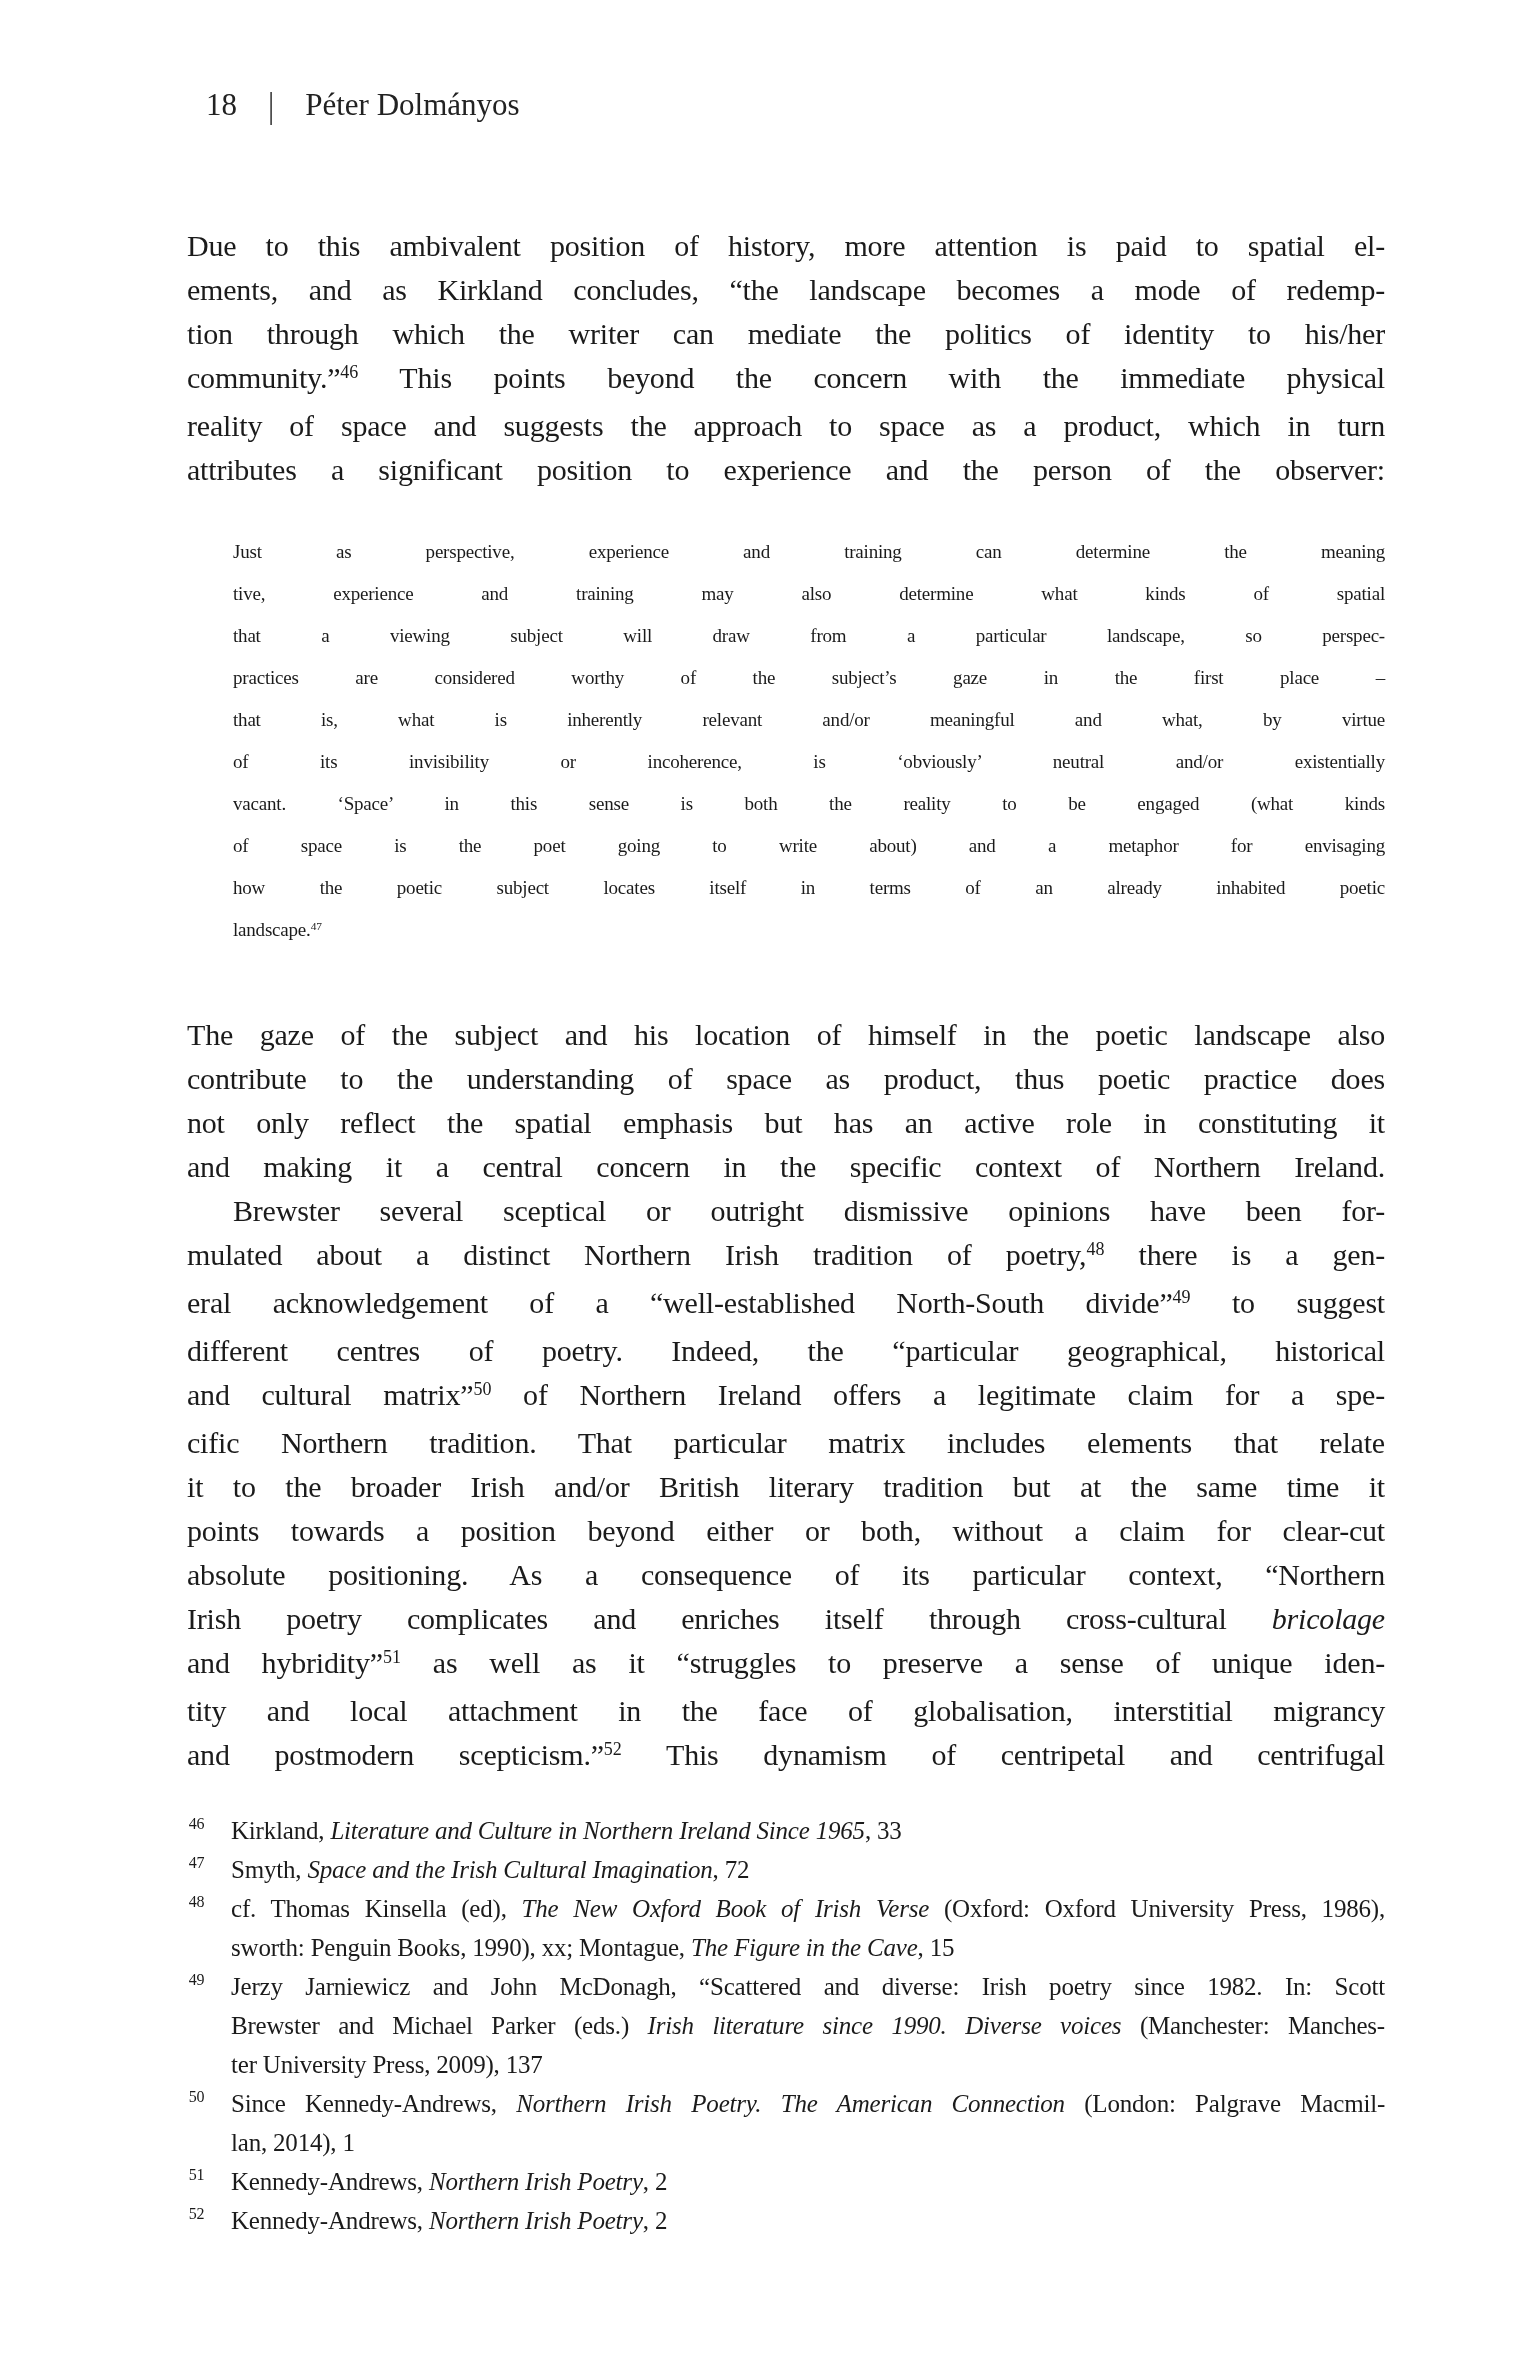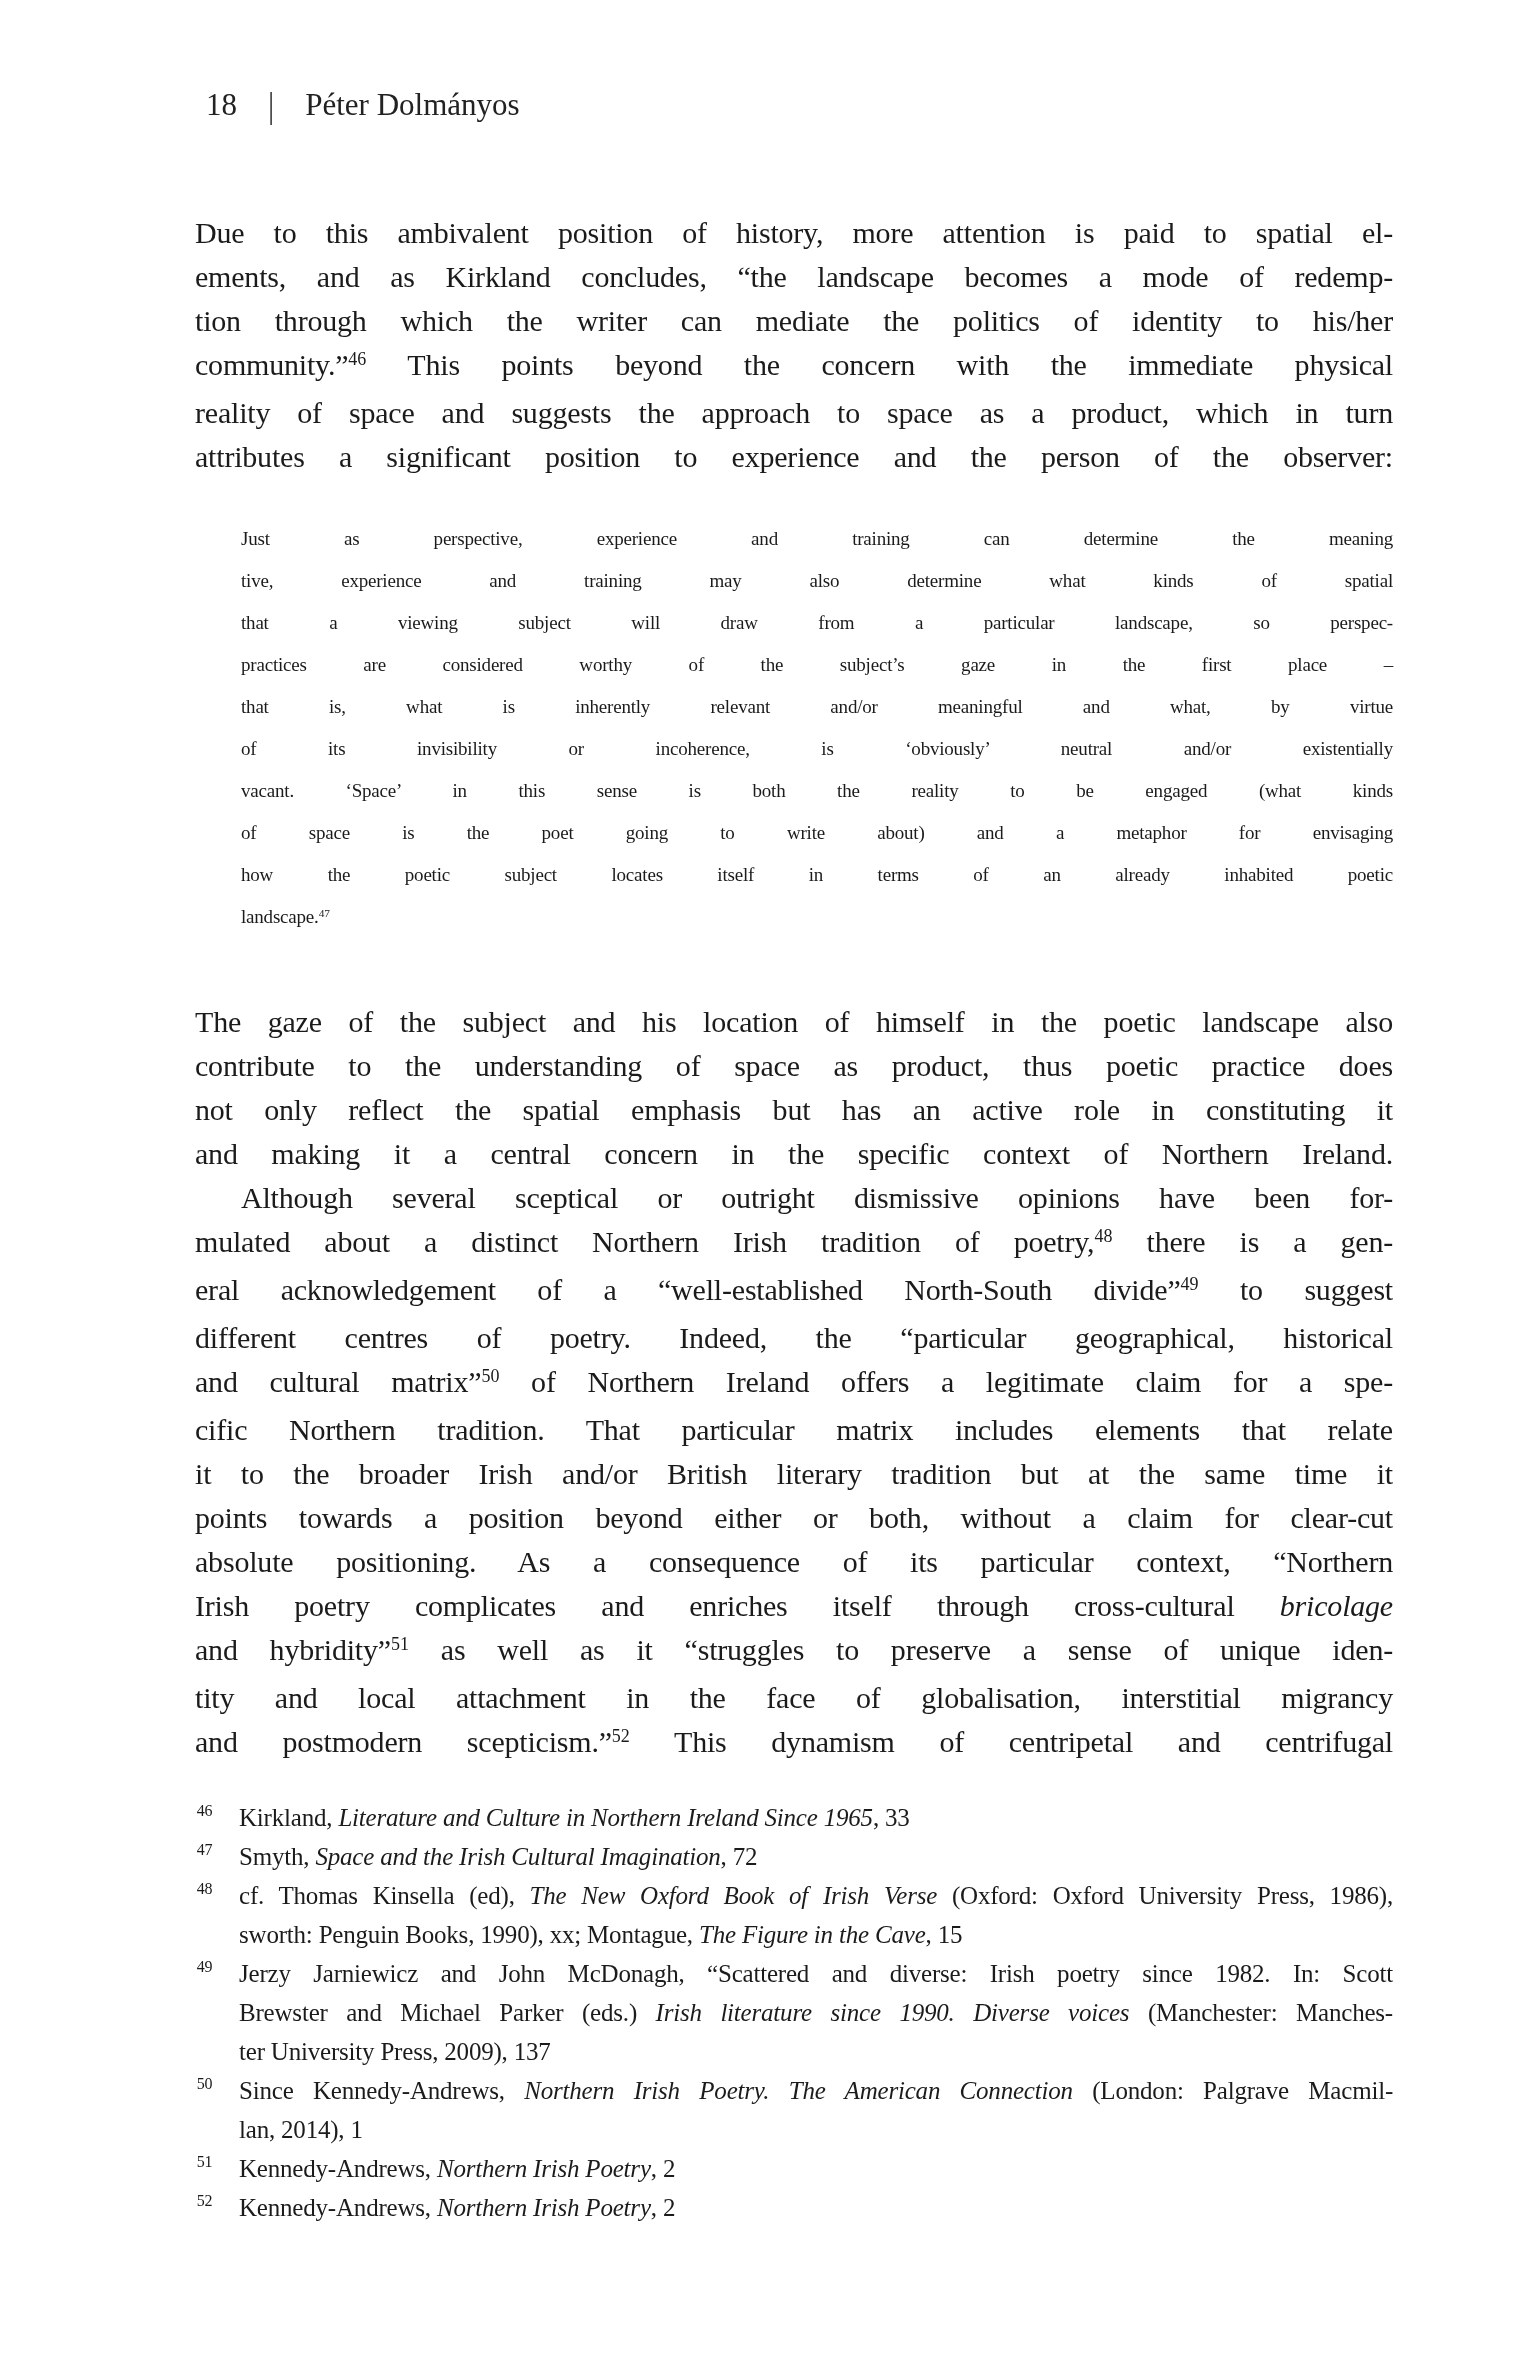--- a/index.html
+++ b/index.html
@@ -15,21 +15,21 @@
   .running-header {
     position: absolute; left: 187px; top: 86px;
     font-size: 31px; line-height: 37px;
     display: flex; align-items: baseline; gap: 31px;
     color: #222222;
     margin-left: 19px;
   }
   .running-header .sep { color: #333333; font-weight: 400; transform: scaleY(1.15); }
 
   .content {
-    position: absolute; left: 187px; top: 211px; width: 1198px; margin-left: 8px;
+    position: absolute; left: 187px; top: 224px; width: 1198px;
   }
 
   .para { font-size: 30px; line-height: 44px; letter-spacing: -0.2px; }
   .para .line { text-align: justify; text-align-last: justify; min-height: 44px; }
   .para .line.loose { text-align-last: left; }
   .para .line.indent { text-indent: 46px; }
 
   .para.quote {
     margin: 39px 0 60px 46px;
     font-size: 19px; line-height: 42px;
@@ -87,21 +87,21 @@
           <div class="line"><span>how the poetic subject locates itself in terms of an already inhabited poetic</span></div>
           <div class="line loose"><span>landscape.</span><span class="sup">47</span></div>
         </div>
         <div class="para body">
           <div class="line"><span>The gaze of the subject and his location of himself in the poetic landscape also</span></div>
           <div class="line"><span>contribute to the understanding of space as product, thus poetic practice does</span></div>
           <div class="line"><span>not only reflect the spatial emphasis but has an active role in constituting it</span></div>
           <div class="line"><span>and making it a central concern in the specific context of Northern Ireland.</span></div>
         </div>
         <div class="para body">
-          <div class="line indent"><span>Although several sceptical or outright dismissive opinions have been for-</span></div>
+          <div class="line indent"><span>Brewster several sceptical or outright dismissive opinions have been for-</span></div>
           <div class="line"><span>mulated about a distinct Northern Irish tradition of poetry,</span><span class="sup">48</span><span> there is a gen-</span></div>
           <div class="line"><span>eral acknowledgement of a “well-established North-South divide”</span><span class="sup">49</span><span> to suggest</span></div>
           <div class="line"><span>different centres of poetry. Indeed, the “particular geographical, historical</span></div>
           <div class="line"><span>and cultural matrix”</span><span class="sup">50</span><span> of Northern Ireland offers a legitimate claim for a spe-</span></div>
           <div class="line"><span>cific Northern tradition. That particular matrix includes elements that relate</span></div>
           <div class="line"><span>it to the broader Irish and/or British literary tradition but at the same time it</span></div>
           <div class="line"><span>points towards a position beyond either or both, without a claim for clear-cut</span></div>
           <div class="line"><span>absolute positioning. As a consequence of its particular context, “Northern</span></div>
           <div class="line"><span>Irish poetry complicates and enriches itself through cross-cultural </span><span class="it">bricolage</span></div>
           <div class="line"><span>and hybridity”</span><span class="sup">51</span><span> as well as it “struggles to preserve a sense of unique iden-</span></div>

